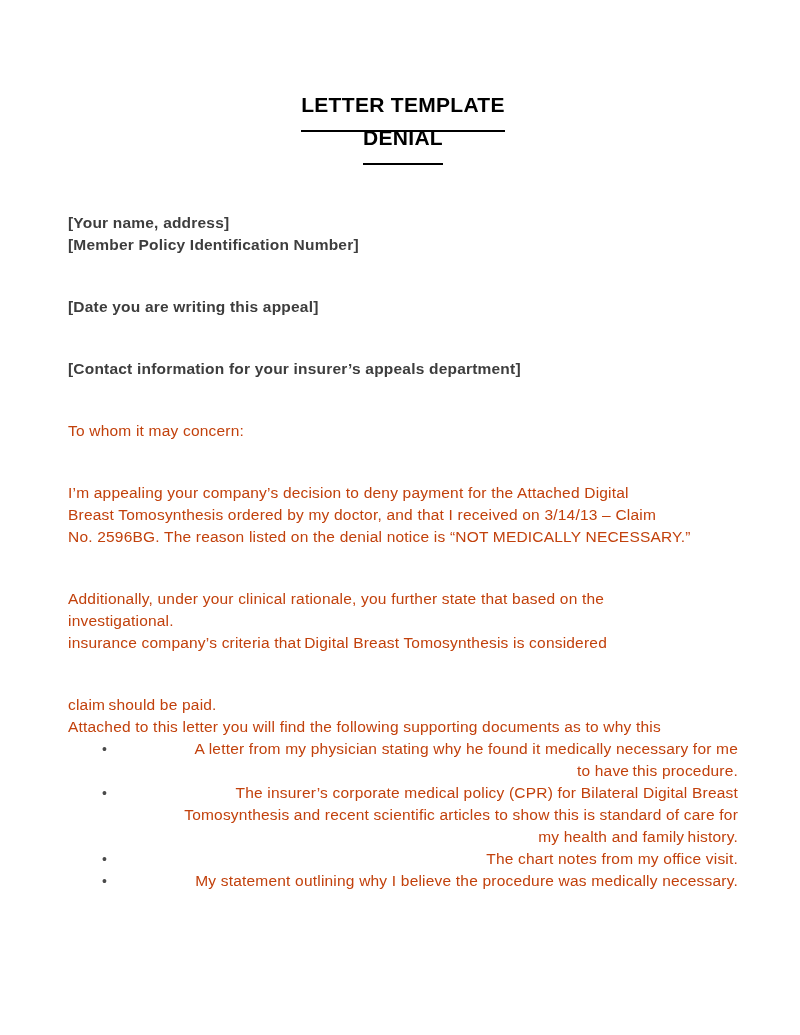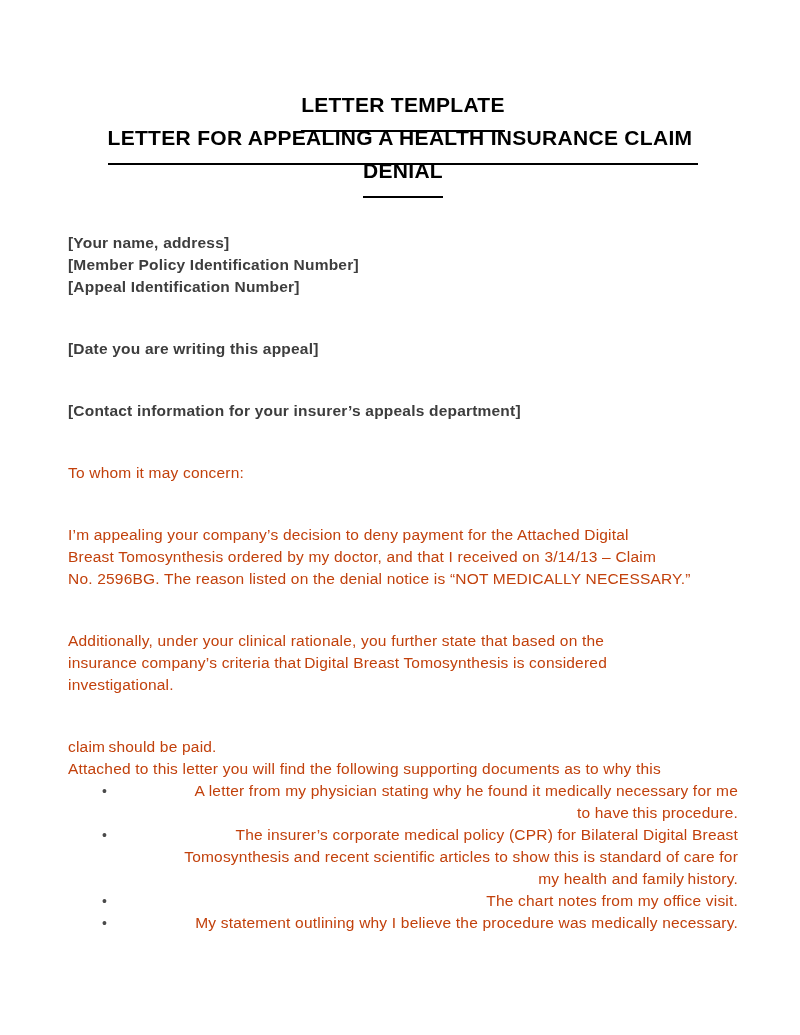--- a/index.html
+++ b/index.html
@@ -36,21 +36,21 @@
     font-size: 15.5px;
     line-height: 22px;
     color: #c2410c;
     letter-spacing: 0.2px;
     white-space: nowrap;
   }
   .bold-line {
     font-weight: bold;
     color: #3d3d3d;
   }
-  .address-block { margin-top: 45px; }
+  .address-block { margin-top: 58px; }
   .para { margin-top: 40px; }
   
   .bullet-list { margin-top: 0; }
   .bullet-item { display: flex; align-items: flex-start; }
   .bullet-marker {
     flex: 0 0 auto;
     margin-left: 34px;
     width: 13px;
     font-size: 14px;
     line-height: 22px;
@@ -60,28 +60,26 @@
   .bullet-text .body-line.cont { padding-left: 7px; }
 </style>
 </head>
 <body>
 
 <div class="page">
   <div class="content">
 
     <div class="title-block">
       <div><span class="underlined">LETTER TEMPLATE</span></div>
-      <div><span class="underlined">LETTER FOR APPEALING A HEALTH INSURANCE CLAIM&nbsp;</span></div>
       <div><span class="underlined">DENIAL</span></div>
     </div>
 
     <div class="address-block">
       <div class="body-line bold-line">[Your name, address]</div>
       <div class="body-line bold-line">[Member Policy Identification Number]</div>
-      <div class="body-line bold-line">[Appeal Identification Number]</div>
     </div>
 
     <div class="para">
       <div class="body-line bold-line">[Date you are writing this appeal]</div>
     </div>
 
     <div class="para">
       <div class="body-line bold-line">[Contact information for your insurer’s appeals department]</div>
     </div>
 
@@ -90,22 +88,22 @@
     </div>
 
     <div class="para">
       <div class="body-line">I’m appealing your company’s decision to deny payment for the Attached Digital</div>
       <div class="body-line">Breast Tomosynthesis ordered by my doctor, and that I received on 3/14/13 – Claim</div>
       <div class="body-line">No. 2596BG. The reason listed on the denial notice is “NOT MEDICALLY NECESSARY.”</div>
     </div>
 
     <div class="para">
       <div class="body-line">Additionally, under your clinical rationale, you further state that based on the</div>
+      <div class="body-line">investigational.</div>
       <div class="body-line">insurance company’s criteria that Digital Breast Tomosynthesis is considered</div>
-      <div class="body-line">investigational.</div>
     </div>
 
     <div class="para">
       <div class="body-line">claim should be paid.</div>
       <div class="body-line">Attached to this letter you will find the following supporting documents as to why this</div>
     </div>
 
     <div class="bullet-list">
 
       <div class="bullet-item">

